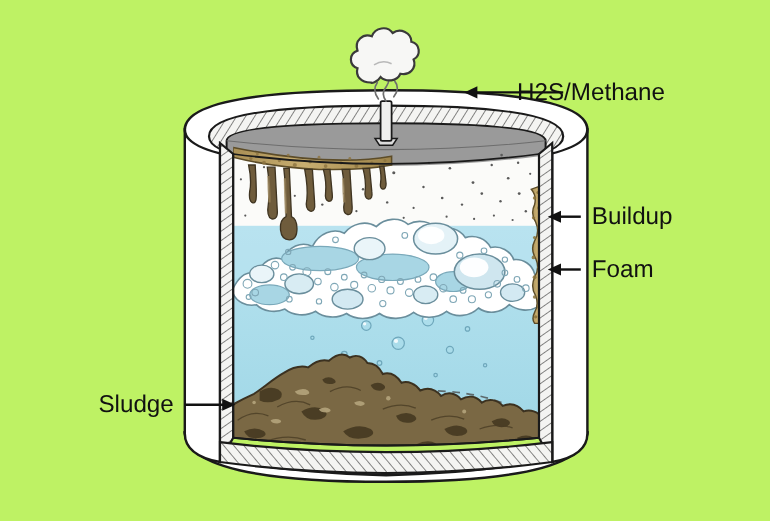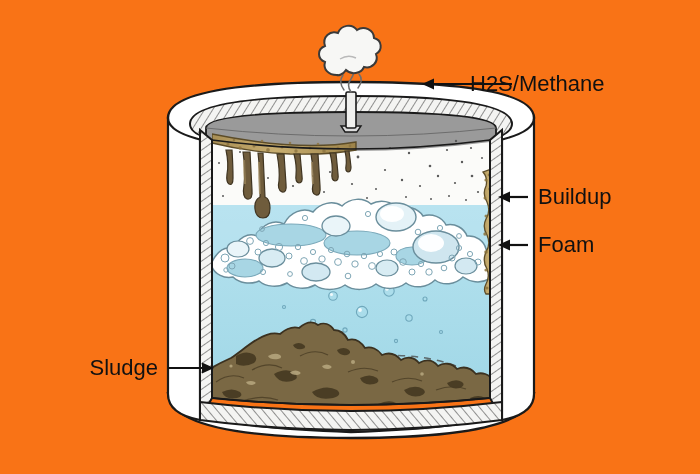--- a/index.html
+++ b/index.html
@@ -4,21 +4,21 @@
 <style>
   html, body {
     margin: 0;
     padding: 0;
     background: #ffffff;
   }
   #stage {
     position: relative;
     width: 700px;
     height: 474px;
-    background: #f97316;
+    background: #bef264;
     overflow: hidden;
     font-family: "Liberation Sans", sans-serif;
   }
   #diagram-svg {
     position: absolute;
     left: 0;
     top: 0;
     width: 700px;
     height: 474px;
   }

